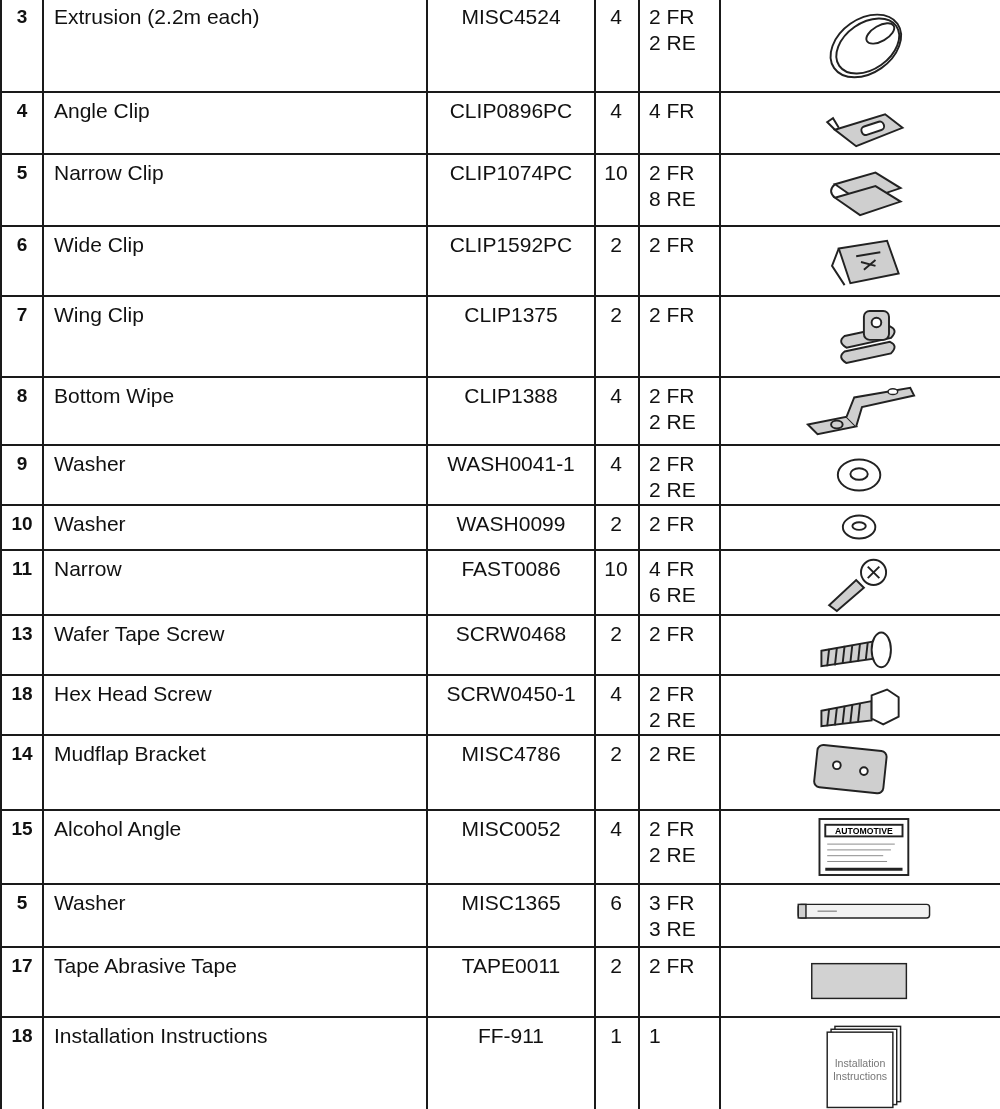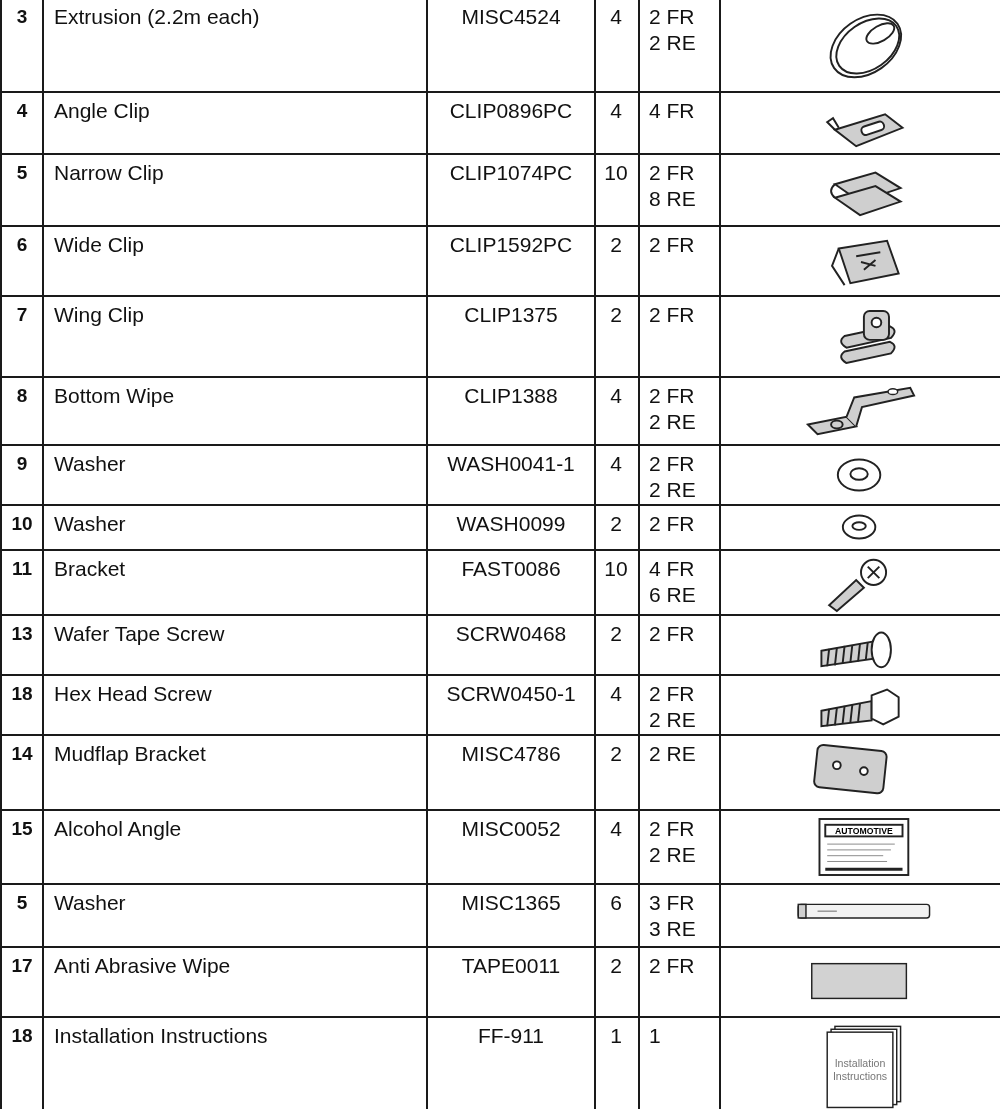--- a/index.html
+++ b/index.html
@@ -122,21 +122,21 @@
     <td class="qty">2</td>
     <td class="loc">2 FR</td>
     <td class="img"><span><svg viewBox="0 0 290 45" preserveAspectRatio="xMidYMid meet">
               <ellipse cx="143" cy="22" rx="17" ry="12" fill="#fff" stroke="#222" stroke-width="2"></ellipse>
               <ellipse cx="143" cy="21" rx="7" ry="4" stroke="#222" stroke-width="2" fill="none"></ellipse>
             </svg></span></td>
   </tr>
 
   <tr style="height: 65px;">
     <td class="num">11</td>
-    <td class="desc">Bracket</td>
+    <td class="desc">Narrow</td>
     <td class="part">FAST0086</td>
     <td class="qty">10</td>
     <td class="loc">4 FR
 6 RE</td>
     <td class="img"><span><svg viewBox="0 0 290 65" preserveAspectRatio="xMidYMid meet">
               <path d="M112 56 L140 30 L148 38 L120 62 Z" stroke="#222" stroke-width="2" fill="#cfcfcf"></path>
               <circle cx="158" cy="22" r="13" fill="#fff" stroke="#222" stroke-width="2"></circle>
               <path d="M152 16 L164 28 M164 16 L152 28" stroke="#222" stroke-width="2" fill="none"></path>
             </svg></span></td>
   </tr>
@@ -206,21 +206,21 @@
 3 RE</td>
     <td class="img"><span><svg viewBox="0 0 290 63" preserveAspectRatio="xMidYMid meet">
               <rect x="80" y="20" width="136" height="14" rx="3" fill="#f2f2f2" stroke="#222" stroke-width="1.5"></rect>
               <rect x="80" y="20" width="8" height="14" fill="#cfcfcf" stroke="#222" stroke-width="1.5"></rect>
               <path d="M100 27 H120" stroke="#666" stroke-width="1"></path>
             </svg></span></td>
   </tr>
 
   <tr style="height: 70px;">
     <td class="num">17</td>
-    <td class="desc">Anti Abrasive Wipe</td>
+    <td class="desc">Tape Abrasive Tape</td>
     <td class="part">TAPE0011</td>
     <td class="qty">2</td>
     <td class="loc">2 FR</td>
     <td class="img"><span><svg viewBox="0 0 290 70" preserveAspectRatio="xMidYMid meet">
               <rect x="94" y="16" width="98" height="36" fill="#d2d2d2" stroke="#222" stroke-width="1.5"></rect>
             </svg></span></td>
   </tr>
 
   <tr style="height: 95px;">
     <td class="num">18</td>

